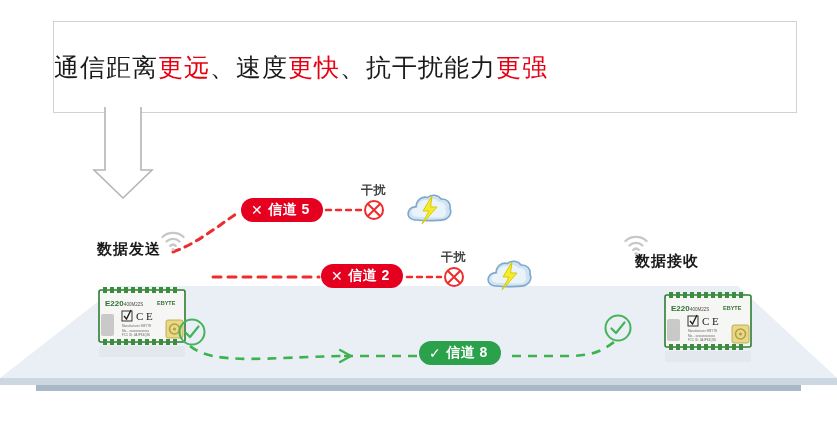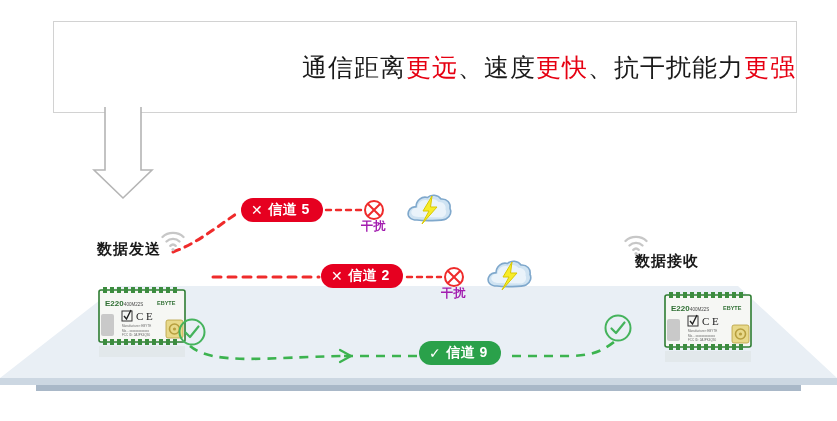--- a/index.html
+++ b/index.html
@@ -14,21 +14,21 @@
     overflow:hidden;
   }
   
   .title-box{
     position:absolute;
     left:53px;top:21px;
     width:744px;height:92px;
     border:1px solid #d2d2d2;
     background:#ffffff;
     box-sizing:border-box;
-    display:flex;align-items:center;justify-content:flex-end;
+    display:flex;align-items:center;justify-content:flex-start;
   }
   .title-text{
     font-size:25px;
     letter-spacing:1px;
     color:#1a1a1a;
     font-weight:400;
     white-space:nowrap;
   }
   .title-text .hl{color:#e60012;}
   
@@ -91,24 +91,23 @@
   .pill.red{background:#e60020;}
   .pill.green{background:#2aa14a;}
   .pill.ch1{left:241px;top:198px;}
   .pill.ch2{left:321px;top:264px;}
   .pill.ch3{left:419px;top:341px;}
   
   .jam-label{
     position:absolute;
     font-size:12px;
     font-weight:700;
-    color:#a21caf;
+    color:#404040;
     letter-spacing:0.5px;
     white-space:nowrap;
-    margin-top:36px;
   }
   .jam-label.j1{left:361px;top:182px;}
   .jam-label.j2{left:441px;top:249px;}
   
   .blocker{position:absolute;width:22px;height:22px;}
   .blocker.b1{left:363px;top:199px;}
   .blocker.b2{left:443px;top:266px;}
   
   .storm{position:absolute;width:48px;height:38px;}
   .storm.s1{left:405px;top:190px;}
@@ -268,21 +267,21 @@
   <div class="pill red ch1">
     <span class="mark">✕</span>
     <span class="pname">信道 5</span>
   </div>
   <div class="pill red ch2">
     <span class="mark">✕</span>
     <span class="pname">信道 2</span>
   </div>
   <div class="pill green ch3">
     <span class="mark">✓</span>
-    <span class="pname">信道 9</span>
+    <span class="pname">信道 8</span>
   </div>
 
   <div class="jam-label j1">干扰</div>
   <div class="jam-label j2">干扰</div>
 
   <svg class="blocker b1" viewBox="0 0 22 22">
     <circle cx="11" cy="11" r="9" fill="none" stroke="#ef2b2b" stroke-width="2"></circle>
     <path d="M5.2 5.2 L16.8 16.8 M16.8 5.2 L5.2 16.8" stroke="#ef2b2b" stroke-width="2" stroke-linecap="round"></path>
   </svg>
   <svg class="blocker b2" viewBox="0 0 22 22">

